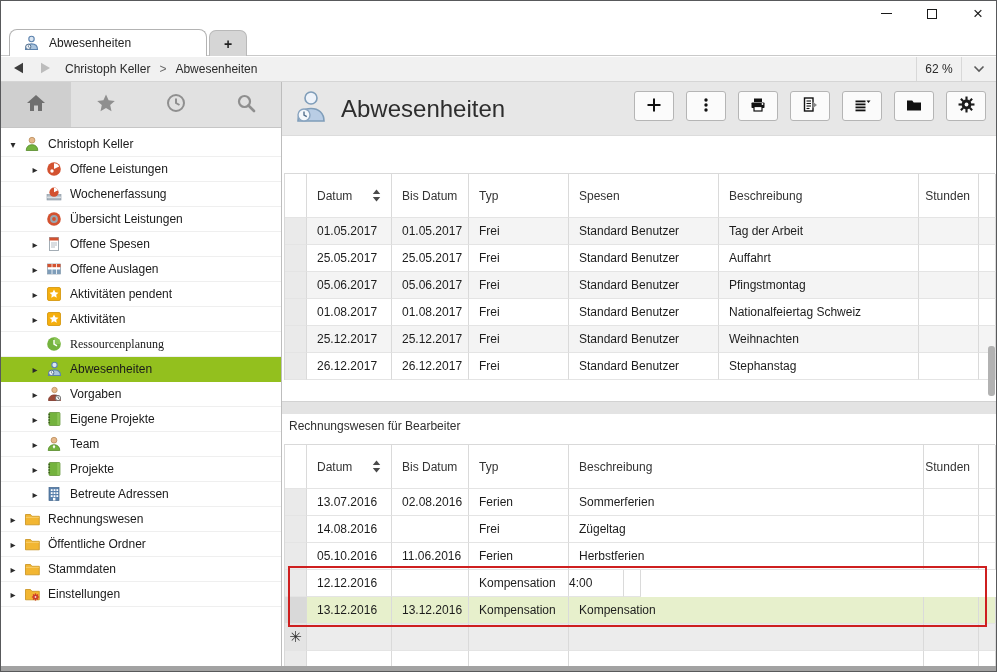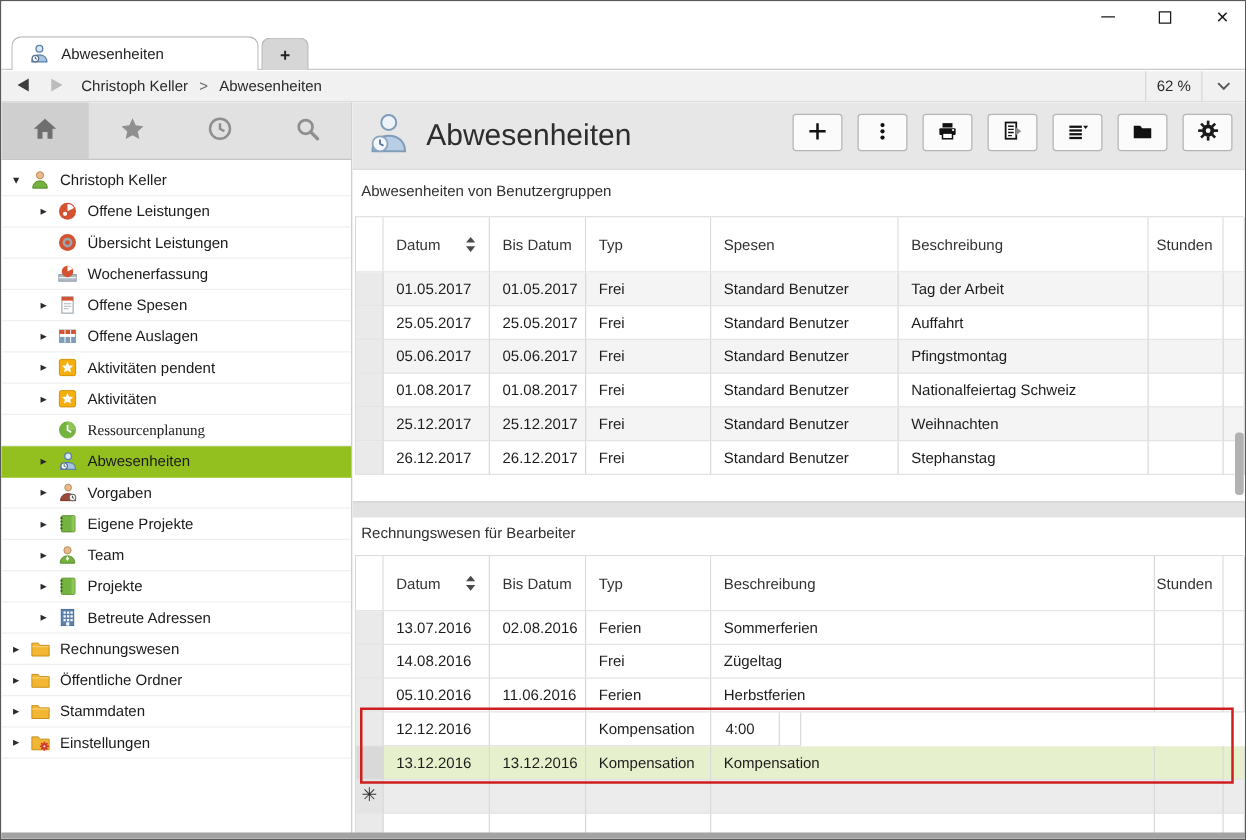--- a/index.html
+++ b/index.html
@@ -56,21 +56,21 @@
 
   .dtable { position:absolute; left:2px; width:711px; background:#fff; border-top:1px solid #d9d9d9; border-left:1px solid #d9d9d9; }
   .table1 { top:91px; } .table2 { top:362px; }
   .trow { display:flex; }
   .trow > div { border-right:1px solid #dadada; border-bottom:1px solid #e4e4e4; overflow:hidden; white-space:nowrap; flex:none; }
   .thead > div { height:44px; display:flex; align-items:center; padding-left:10px; color:#333; background:#fff; }
   .tbody > div { height:27px; line-height:26px; padding-left:10px; }
   .sel-cell { width:22px; background:#eaeaea; padding-left:0 !important; text-align:center; }
   .thead .sel-cell { background:#fff; }
   .fill-cell { width:17px; padding-left:0 !important; }
-  .num-cell { text-align:center; padding-right:8px; padding-left:0 !important; }
+  .num-cell { text-align:left; padding-right:8px; padding-left:0 !important; }
   .thead .num-head { justify-content:flex-end; padding-right:8px; padding-left:0; }
   .zebra { background:#f4f4f4; }
   .row-selected { background:#e7f0cc; }
   .row-selected .sel-cell { background:#d9d9d9; }
   .new-row { background:#ececec; }
   .new-row .sel-cell { font-size:15px; color:#333; line-height:25px; background:#e4e4e4; }
   .sort-wrap { margin-left:20px; display:flex; }
 
   .annotation { position:absolute; left:6px; top:484px; width:699px; height:61px; border:2px solid #ce1f1f; z-index:6; pointer-events:none; }
   .vthumb { position:absolute; left:706px; top:264px; width:7px; height:50px; background:#b2b2b2; border-radius:3px; z-index:5; }
@@ -181,38 +181,38 @@
               <path d="M8 8 V2.2 A5.8 5.8 0 0 1 13.2 5.4 Z" fill="#fff"></path>
               <circle cx="6" cy="10" r="1.7" fill="#fff"></circle>
             </svg>
           </span>
           <span class="tree-label">Offene Leistungen</span>
         </div>
         <div class="tree-row" style="padding-left: 28px;">
           <span class="expander"></span>
           <span class="tree-icon">
             <svg width="16" height="16" viewBox="0 0 16 16">
-              <circle cx="8" cy="8" r="6.8" fill="#d35230"></circle>
-              <circle cx="8" cy="8" r="3.9" fill="#9aa7b1"></circle>
-              <circle cx="8" cy="8" r="1.9" fill="#d35230"></circle>
-            </svg>
-          </span>
-          <span class="tree-label">Übersicht Leistungen</span>
-        </div>
-        <div class="tree-row" style="padding-left: 28px;">
-          <span class="expander"></span>
-          <span class="tree-icon">
-            <svg width="16" height="16" viewBox="0 0 16 16">
               <rect x="1" y="8.5" width="14" height="5.5" fill="#aeb9c2" stroke="#8795a1" stroke-width="0.6"></rect>
               <line x1="1" y1="11.2" x2="15" y2="11.2" stroke="#fff" stroke-width="0.8"></line>
               <circle cx="8" cy="6.2" r="4.6" fill="#d35230"></circle>
               <path d="M8 6.2 V1.8 A4.4 4.4 0 0 1 12 4.2 Z" fill="#fff"></path>
             </svg>
           </span>
           <span class="tree-label">Wochenerfassung</span>
+        </div>
+        <div class="tree-row" style="padding-left: 28px;">
+          <span class="expander"></span>
+          <span class="tree-icon">
+            <svg width="16" height="16" viewBox="0 0 16 16">
+              <circle cx="8" cy="8" r="6.8" fill="#d35230"></circle>
+              <circle cx="8" cy="8" r="3.9" fill="#9aa7b1"></circle>
+              <circle cx="8" cy="8" r="1.9" fill="#d35230"></circle>
+            </svg>
+          </span>
+          <span class="tree-label">Übersicht Leistungen</span>
         </div>
         <div class="tree-row" style="padding-left: 28px;">
           <span class="expander">▸</span>
           <span class="tree-icon">
             <svg width="16" height="16" viewBox="0 0 16 16">
               <rect x="3.5" y="1.5" width="9" height="13" fill="#fff" stroke="#9aa5ae" stroke-width="0.9"></rect>
               <rect x="3.5" y="1.5" width="9" height="3" fill="#d35230"></rect>
               <g stroke="#aab3bb" stroke-width="0.9">
                 <line x1="5" y1="7" x2="11" y2="7"></line>
                 <line x1="5" y1="9" x2="11" y2="9"></line>
@@ -483,21 +483,20 @@
                   <rect x="7" y="12.3" width="2" height="3.2"></rect>
                   <rect x="0.5" y="7" width="3.2" height="2"></rect>
                   <rect x="12.3" y="7" width="3.2" height="2"></rect>
                 </g>
                 <circle cx="8" cy="8" r="1.8" fill="#fbfbfb"></circle>
               </g>
             </svg></span>
         </div>
       </div>
 
-    <div class="section-label label1">Abwesenheiten von Benutzergruppen</div>
     <div class="dtable table1" id="table1">
         <div class="trow thead">
           <div class="sel-cell"></div>
           <div class="" style="width: 85px;">
             <span>Datum</span>
             <span class="sort-wrap">
               <svg width="9" height="13" viewBox="0 0 9 13">
                 <path d="M4.5 0.5 L8.2 5 H0.8 Z" fill="#4a4a4a"></path>
                 <path d="M4.5 12.5 L0.8 8 H8.2 Z" fill="#4a4a4a"></path>
               </svg>

